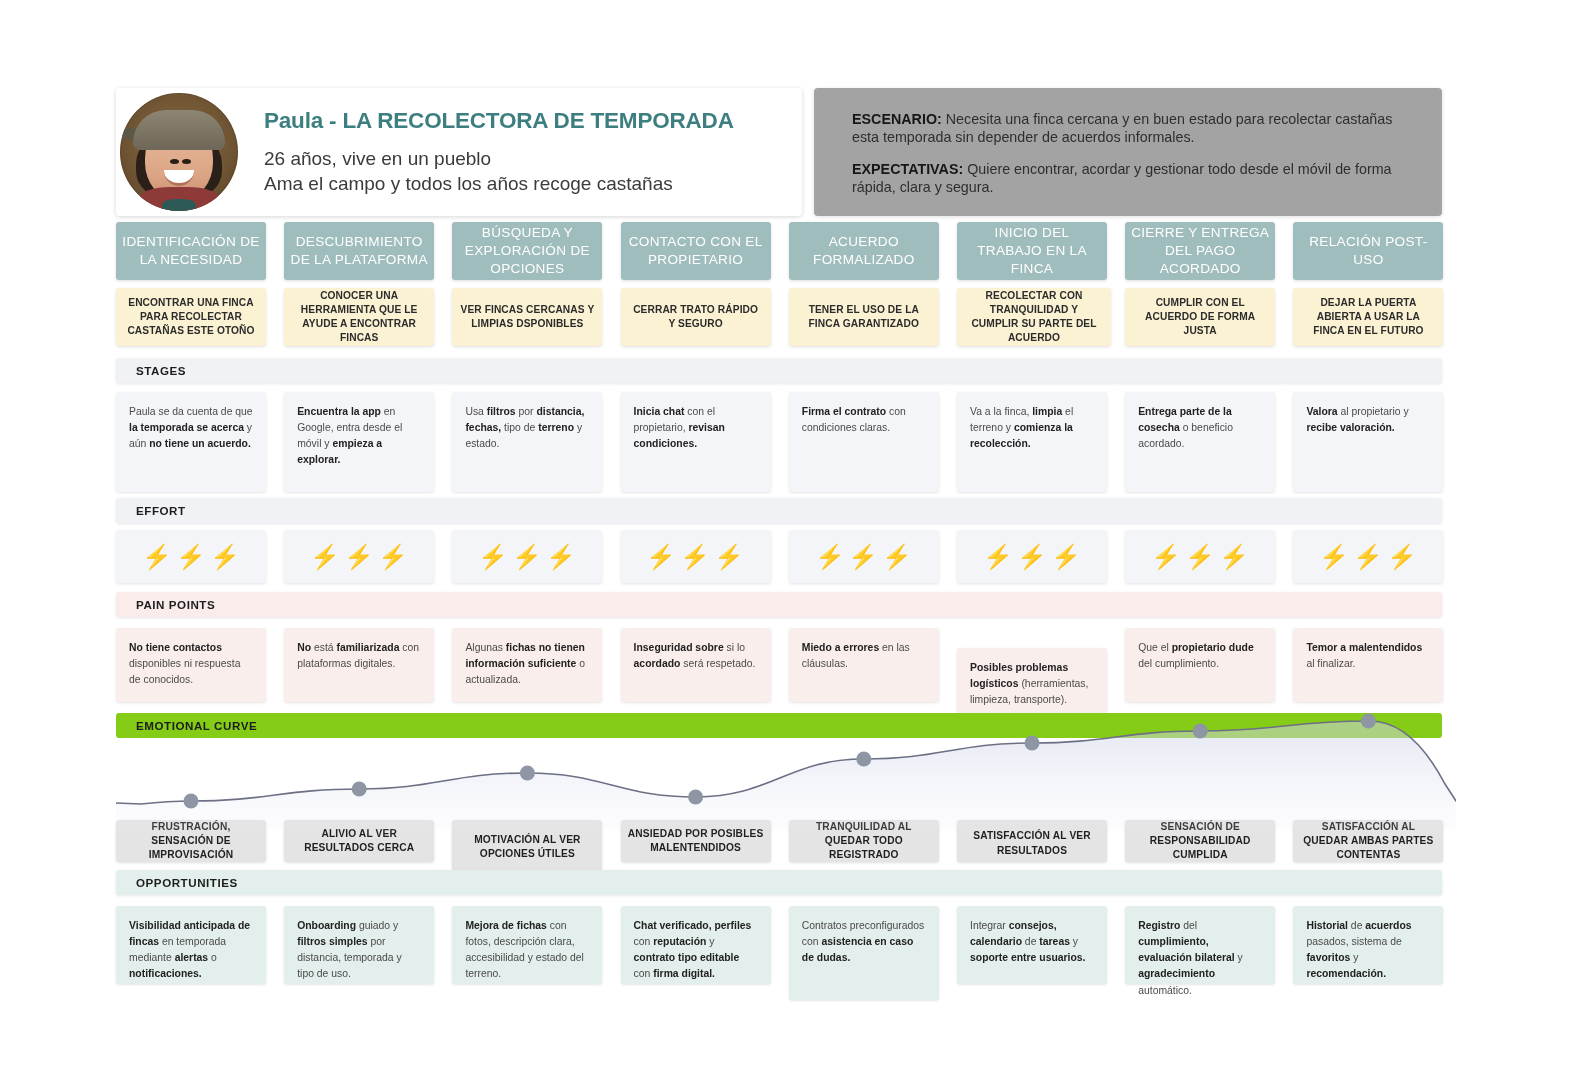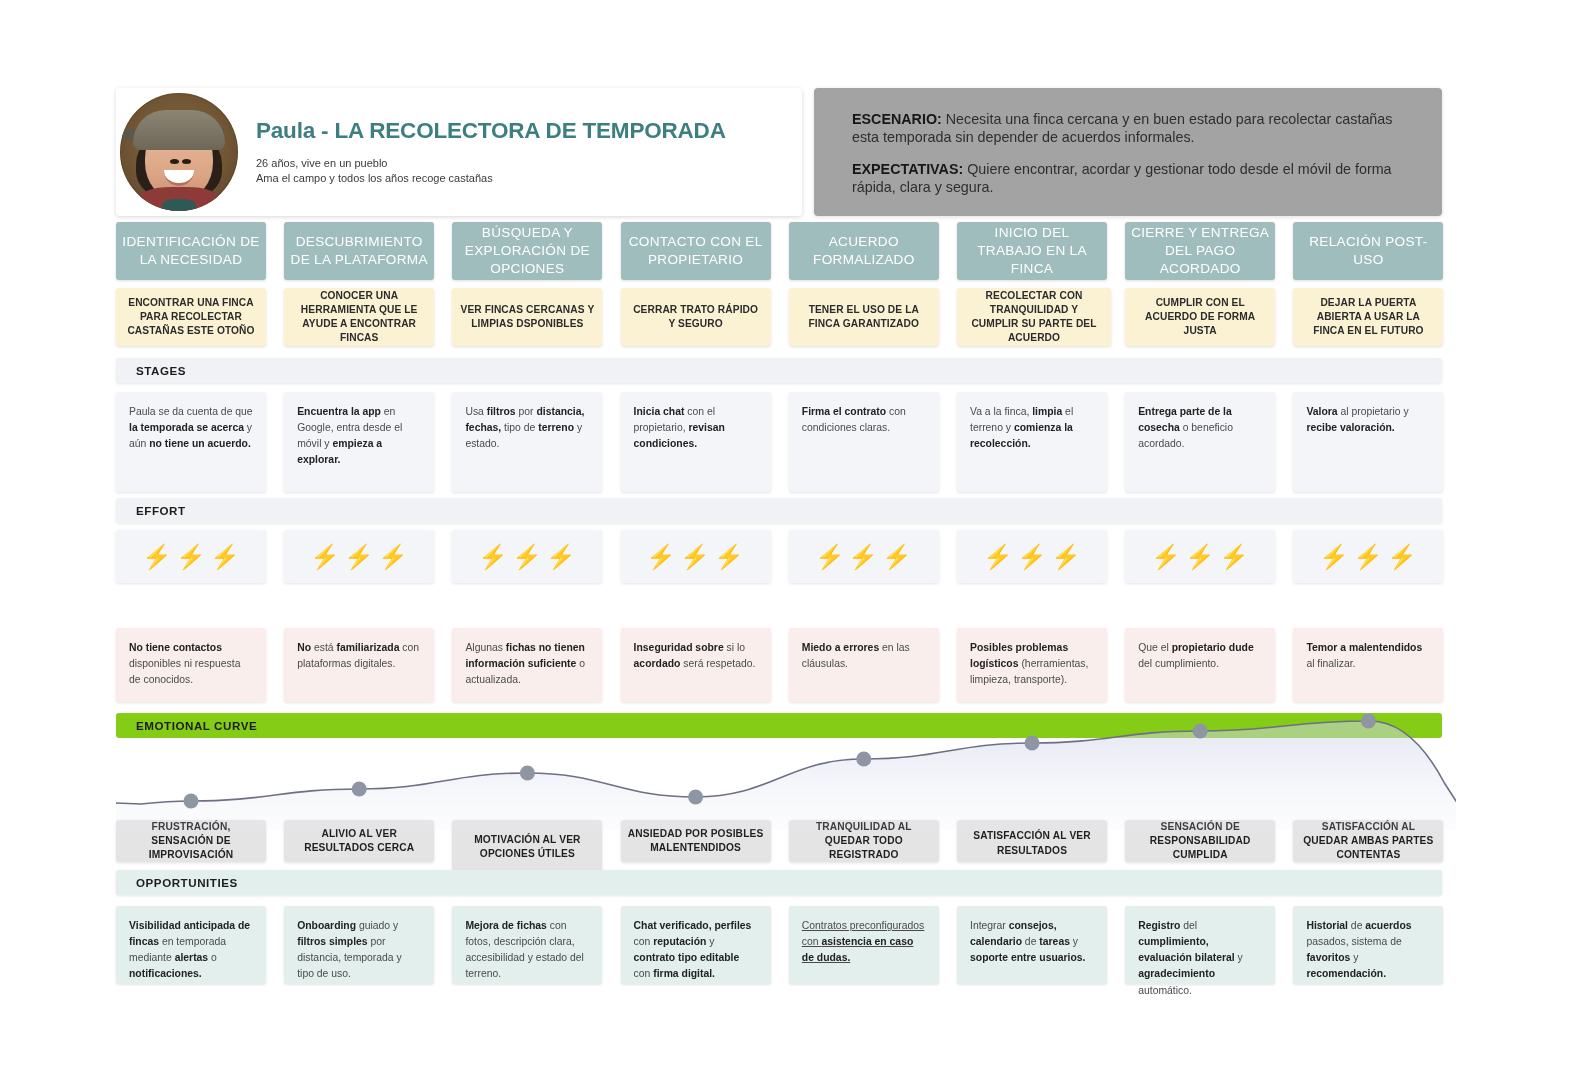--- a/index.html
+++ b/index.html
@@ -41,26 +41,26 @@
   .av-eye{position:absolute;width:9px;height:5px;border-radius:50%;background:#2a1d16;top:50%;}
   .av-eye.l{left:37%;}.av-eye.r{left:55%;}
   .av-smile{position:absolute;left:50%;top:63%;transform:translateX(-50%);
     width:30px;height:13px;border-radius:0 0 18px 18px;background:#ffffff;
     border-bottom:3px solid #b3705c;}
   .av-collar{position:absolute;left:50%;bottom:-4px;transform:translateX(-50%);
     width:80px;height:28px;border-radius:40% 40% 0 0;background:#8d3a39;}
   .av-shirt{position:absolute;left:50%;bottom:-4px;transform:translateX(-50%);
     width:34px;height:16px;border-radius:40% 40% 0 0;background:#2d5a55;}
 
-  .persona-text{margin-left:18px;}
+  .persona-text{margin-left:26px;}
   .persona-title{
     font-size:22.5px;font-weight:bold;color:#3d7f80;letter-spacing:-0.2px;
     margin-bottom:12px;white-space:nowrap;
   }
-  .persona-sub{font-size:11px;color:#3b3b3b;line-height:1.32;}
+  .persona-sub{font-size:19px;color:#3b3b3b;line-height:1.32;}
 
   .scenario-box{
     position:absolute;left:814px;top:88px;width:628px;height:128px;
     background:#a3a3a3;border-radius:4px;
     box-shadow:0 1px 4px rgba(0,0,0,.13);
     padding:0;
   }
   .scenario-inner{padding:22px 26px 0 38px;}
   .sc-p{font-size:14.3px;color:#2e2e2e;line-height:1.26;margin:0 0 14px 0;}
   .sc-p b{font-weight:bold;color:#171717;}
@@ -238,36 +238,36 @@
         <div class="bolts">
           <span class="bolt on">⚡</span>
           <span class="bolt on">⚡</span>
           <span class="bolt off">⚡</span>
         </div>
       </div>
       <div class="card pain" style="left:788.8px;top:628px;width:150px;height:74px;"><b>Miedo a errores</b> en las cláusulas.</div>
       <div class="emo-label" style="left:788.8px;top:820px;width:150px;height:42px;">
         <span>TRANQUILIDAD AL QUEDAR TODO REGISTRADO</span>
       </div>
-      <div class="card opp" style="left:788.8px;top:906px;width:150px;height:78px;text-decoration:underline;">Contratos preconfigurados con <b>asistencia en caso de dudas.</b></div>
+      <div class="card opp" style="left:788.8px;top:906px;width:150px;height:94px;">Contratos preconfigurados con <b>asistencia en caso de dudas.</b></div>
       <div class="stage-head" style="position:absolute;left:957px;top:222px;width:150px;height:58px;">
         <span>INICIO DEL TRABAJO EN LA FINCA</span>
       </div>
       <div class="goal-box" style="position:absolute;left:957px;top:288px;width:154px;height:58px;">
         <span>RECOLECTAR CON TRANQUILIDAD Y CUMPLIR SU PARTE DEL ACUERDO</span>
       </div>
       <div class="card stage" style="left:957px;top:392px;width:150px;height:100px;">Va a la finca, <b>limpia</b> el terreno y <b>comienza la recolección.</b></div>
       <div class="card effort" style="left:957px;top:530px;width:150px;height:53px;">
         <div class="bolts">
           <span class="bolt on">⚡</span>
           <span class="bolt on">⚡</span>
           <span class="bolt on">⚡</span>
         </div>
       </div>
-      <div class="card pain" style="left:957px;top:628px;width:150px;height:74px;"><b>Posibles problemas logísticos</b> (herramientas, limpieza, transporte).</div>
+      <div class="card pain" style="left:957px;top:648px;width:150px;height:74px;"><b>Posibles problemas logísticos</b> (herramientas, limpieza, transporte).</div>
       <div class="emo-label" style="left:957px;top:820px;width:150px;height:42px;align-items:flex-end;">
         <span>SATISFACCIÓN AL VER RESULTADOS</span>
       </div>
       <div class="card opp" style="left:957px;top:906px;width:150px;height:78px;">Integrar <b>consejos, calendario</b> de <b>tareas</b> y <b>soporte entre usuarios.</b></div>
       <div class="stage-head" style="position:absolute;left:1125.1999999999998px;top:222px;width:150px;height:58px;">
         <span>CIERRE Y ENTREGA DEL PAGO ACORDADO</span>
       </div>
       <div class="goal-box" style="position:absolute;left:1125.1999999999998px;top:288px;width:150px;height:58px;">
         <span>CUMPLIR CON EL ACUERDO DE FORMA JUSTA</span>
       </div>
@@ -303,20 +303,23 @@
         <span>SATISFACCIÓN AL QUEDAR AMBAS PARTES CONTENTAS</span>
       </div>
       <div class="card opp" style="left:1293.3999999999999px;top:906px;width:150px;height:78px;"><b>Historial</b> de <b>acuerdos</b> pasados, sistema de <b>favoritos</b> y <b>recomendación.</b></div>
     </div>
 
   <div class="band" id="band-stages" style="left:116px;top:358px;width:1326px;background:#f1f2f5;">
     <span>STAGES</span>
   </div>
   <div class="band" id="band-effort" style="left:116px;top:498px;width:1326px;background:#f1f2f5;">
     <span>EFFORT</span>
+  </div>
+  <div class="band" id="band-pain" style="left:116px;top:592px;width:1326px;background:#f9ecea;">
+    <span>PAIN POINTS</span>
   </div>
   <div class="band" id="band-emo" style="left:116px;top:713px;width:1326px;background:#84cc16;box-shadow:none;">
     <span>EMOTIONAL CURVE</span>
   </div>
   <div class="band" id="band-opp" style="left:116px;top:870px;width:1326px;background:#e3efec;">
     <span>OPPORTUNITIES</span>
   </div>
 
   <div class="curve-wrap">
     <svg id="curve-svg" width="1340" height="130" viewBox="0 0 1340 130">

